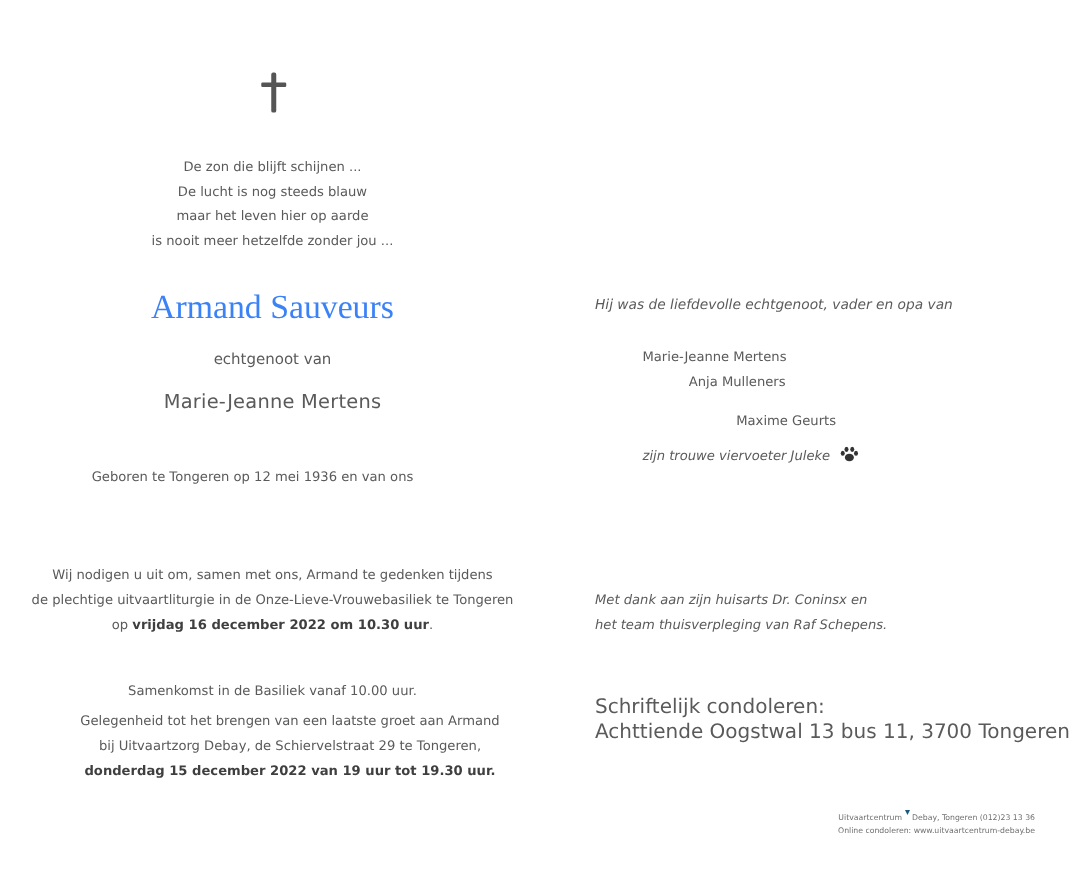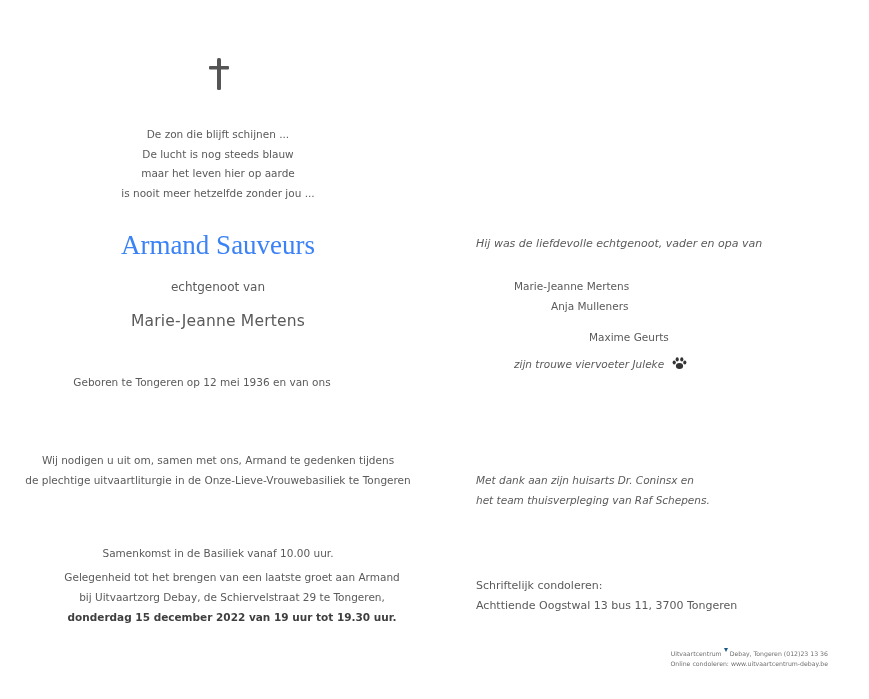--- a/index.html
+++ b/index.html
@@ -23,21 +23,21 @@
 
   #family-intro { left:476px; top:237px; font-size:11px; font-style:italic; white-space:nowrap; }
   .member { font-size:10.5px; white-space:nowrap; }
   #m0 { left:514px; top:280px; }
   #m1 { left:551px; top:300px; }
   #m2 { left:589px; top:331px; }
   #pet { left:514px; top:357px; font-size:10.5px; font-style:italic; white-space:nowrap; }
   #paw { display:inline-block; width:15px; height:13px; vertical-align:-2px; margin-left:4px; }
 
   #thanks { left:476px; top:470px; font-size:10.5px; font-style:italic; line-height:20px; white-space:nowrap; }
-  #condolences { left:476px; top:576px; font-size:11px; line-height:20px; white-space:nowrap; }
+  #condolences { left:476px; top:555px; font-size:16px; line-height:20px; white-space:nowrap; }
 
   #footer { left:640px; top:648px; width:188px; text-align:right; font-size:6.2px; line-height:9.5px; color:#707070; }
   #marker { display:inline-block; width:0; height:0; border-left:2.5px solid transparent; border-right:2.5px solid transparent;
             border-top:4px solid #1a5a80; vertical-align:4px; margin:0 2px; }
 </style>
 </head>
 <body>
 
 <div id="cross" class="abs">
   <svg width="24" height="34" viewBox="0 0 24 34">
@@ -57,20 +57,21 @@
 <div id="spouse-label" class="abs center">echtgenoot van</div>
 <div id="spouse-name" class="abs center">Marie-Jeanne Mertens</div>
 
 <div id="birth" class="abs center">
   <span class="line">Geboren te Tongeren op 12 mei 1936 en van ons</span>
 </div>
 
 <div id="invite" class="abs center">
   <span class="line">Wij nodigen u uit om, samen met ons, Armand te gedenken tijdens</span>
   <span class="line">de plechtige uitvaartliturgie in de Onze-Lieve-Vrouwebasiliek te Tongeren</span>
+  <span class="line"><span>op </span><b>vrijdag 16 december 2022 om 10.30 uur</b><span>.</span></span>
 </div>
 
 <div id="gather" class="abs center">Samenkomst in de Basiliek vanaf 10.00 uur.</div>
 
 <div id="visit" class="abs center">
   <span class="line">Gelegenheid tot het brengen van een laatste groet aan Armand</span>
   <span class="line">bij Uitvaartzorg Debay, de Schiervelstraat 29 te Tongeren,</span>
   <span class="line"><b>donderdag 15 december 2022 van 19 uur tot 19.30 uur.</b></span>
 </div>
 

